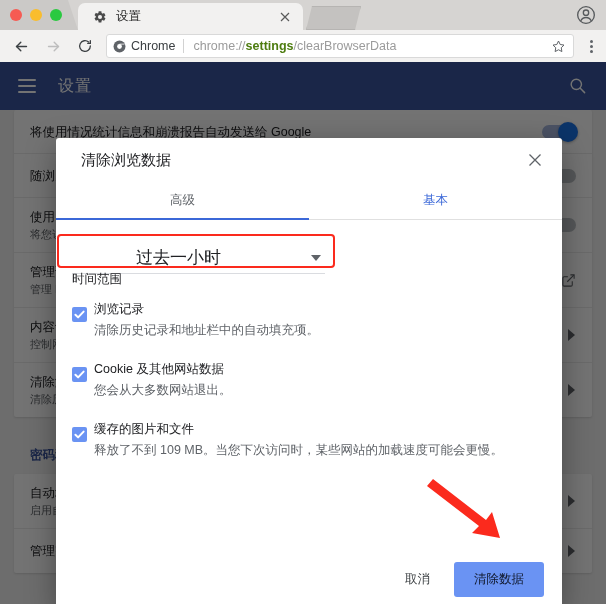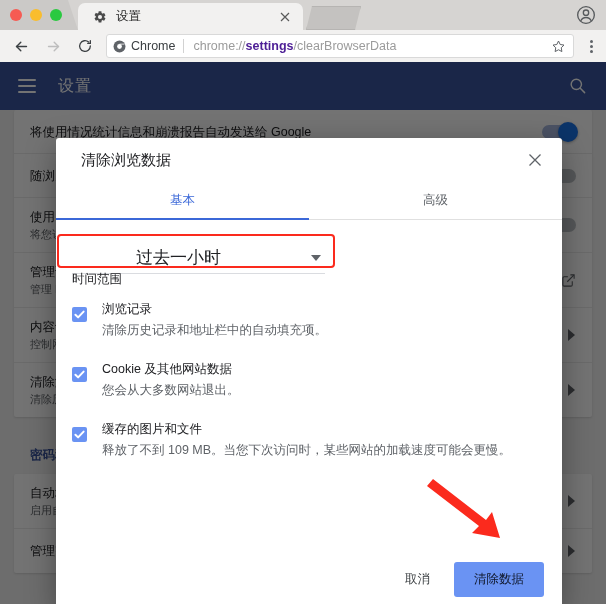--- a/index.html
+++ b/index.html
@@ -84,21 +84,21 @@
   .omni-secure-label{
     margin-left:5px; font-size:12.5px; color:#3c4043; white-space:nowrap;
   }
   .omni-sep{
     margin-left:8px; width:1px; height:14px; background:#d2d2d2; flex:none;
   }
   .omni-url{
     margin-left:9px; font-size:12.5px; color:#9b9b9b; white-space:nowrap;
     overflow:hidden; flex:1;
   }
-  .omni-url b{ color:#4c1d95; font-weight:700; }
+  .omni-url b{ color:#4d7c0f; font-weight:700; }
   .omni-star{
     margin-right:7px; width:15px; height:15px; flex:none; color:#5f6368;
   }
   .menu-dots{
     width:18px; margin-right:6px; flex:none;
     display:flex; flex-direction:column; align-items:center; gap:2px;
   }
   .menu-dots i{ width:3px; height:3px; border-radius:50%; background:#5f6368; display:block; }
 
   
@@ -204,21 +204,21 @@
     border:2px solid #fb2a1d; border-radius:4px; pointer-events:none;
   }
 
   .checks{ margin-top:22px; }
   .chk-row{ display:flex; padding:0 16px 18px 16px; align-items:flex-start; }
   .chk{
     width:15px; height:15px; border-radius:2px; background:#6a93f3; flex:none;
     margin-top:9px; position:relative;
   }
   .chk svg{ position:absolute; left:1px; top:1px; }
-  .chk-txt{ margin-left:15px; }
+  .chk-txt{ margin-left:7px; }
   .chk-t1{ font-size:12.5px; color:#202124; line-height:22px; }
   .chk-t2{ font-size:12.5px; color:#5f6368; line-height:20px; }
 
   .dlg-foot{
     flex:none; height:56px; display:flex; align-items:center; justify-content:flex-end;
     padding-right:18px; gap:18px;
   }
   .btn-cancel{
     font-size:12.5px; color:#3c4043; background:transparent; border:none;
     padding:7px 6px; cursor:pointer; font-family:Liberation Mono, monospace;
@@ -436,25 +436,25 @@
     <div class="dlg-head">
       <span class="dlg-title">清除浏览数据</span>
       <span class="dlg-close">
         <svg width="14" height="14" viewBox="0 0 14 14" stroke="currentColor" stroke-width="1.3">
           <path d="M1.5 1.5 L12.5 12.5 M12.5 1.5 L1.5 12.5"></path>
         </svg>
       </span>
     </div>
 
     <div class="dlg-tabs">
+      <div class="dlg-tab">
+        <span>高级</span>
+      </div>
       <div class="dlg-tab active">
         <span>基本</span>
-      </div>
-      <div class="dlg-tab">
-        <span>高级</span>
       </div>
       <div class="tab-underline"></div>
     </div>
 
     <div class="dlg-body">
 
       <div class="timerange-wrap">
         <div class="timerange">
           <span class="tr-label">时间范围</span>
           <span class="tr-value">过去一小时</span>

